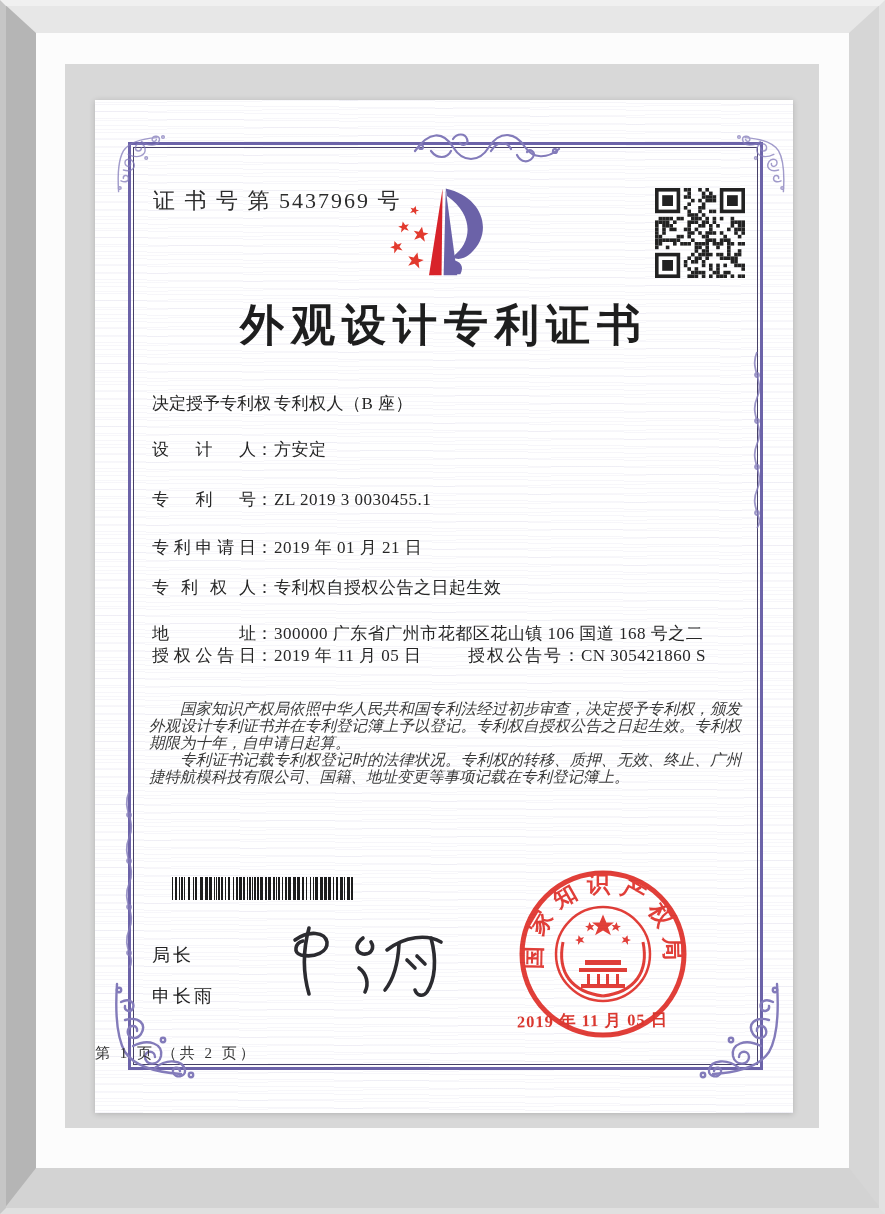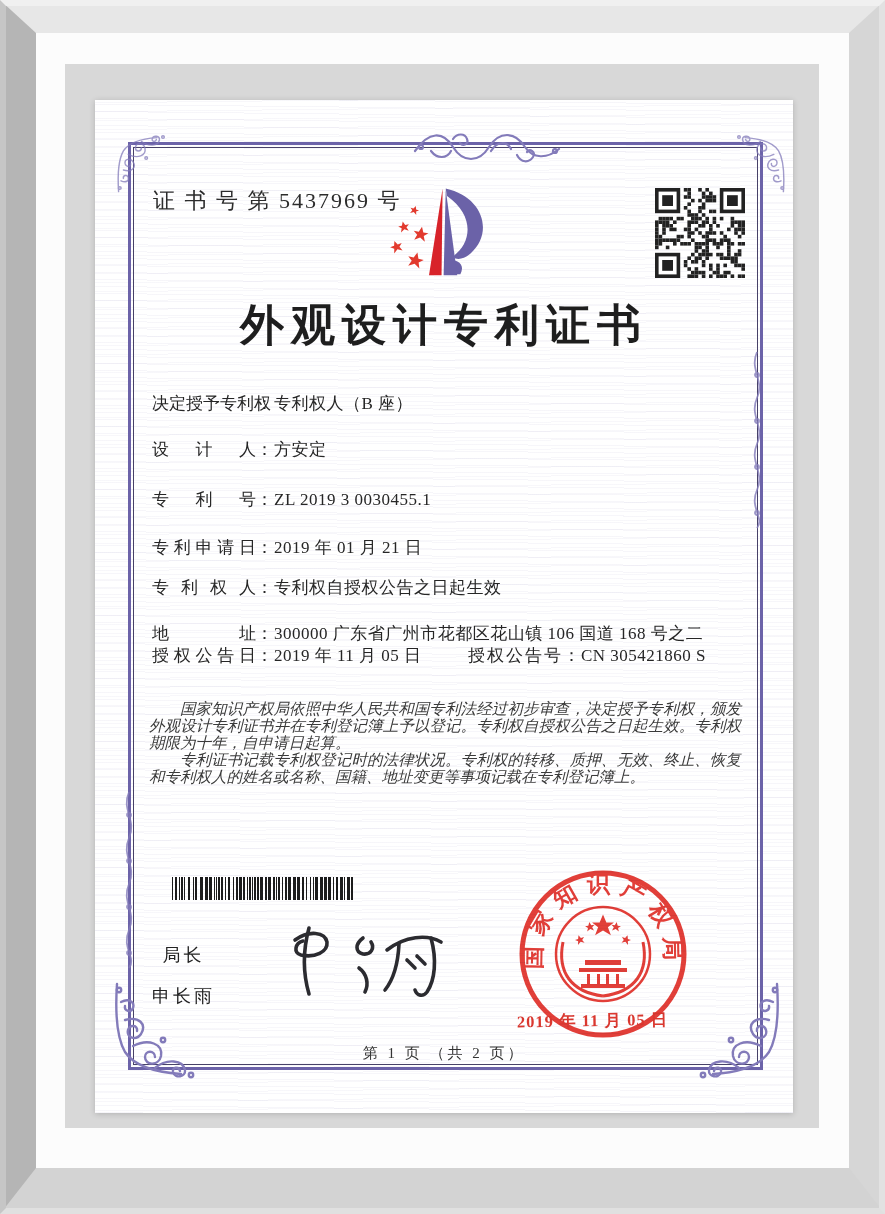--- a/index.html
+++ b/index.html
@@ -51,27 +51,27 @@
   .grant-no { position:absolute; left:293px; top:0; white-space:nowrap;margin-left:23px; }
   .grant-no .flabel2 { letter-spacing:2px; }
 
   .body-text { left:54px; top:600px; width:592px; font-size:15.5px; line-height:17px;
     text-align:justify; color:#3a3a3a; font-style:italic; }
   .body-text p { text-indent:2em; }
 
   .barcode { left:77px; top:777px; width:181px; height:23px; }
 
   .director { left:57px; top:843px; font-size:18px; color:#222; font-family:"Liberation Sans", sans-serif; }
-  .director div { margin-bottom:17px; letter-spacing:3px;text-align:center; }
+  .director div { margin-bottom:17px; letter-spacing:3px; }
 
   .signature { left:180px; top:812px; }
 
   .seal { left:418px; top:766px; opacity:0.93; mix-blend-mode:multiply; }
 
-  .page-info { left:0; top:944px; width:100%; text-align:center; font-size:15px;
+  .page-info { left:0; top:944px; width:100%; text-align:left; font-size:15px;
     letter-spacing:3px; color:#333; }
 
   .footer-note { left:0; top:986px; width:100%; text-align:center; font-size:15.5px;
     letter-spacing:2px; color:#3a3a3a; font-style:italic; }
 
   .qr { left:560px; top:88px; }
   .logo { left:288px; top:78px; }
 
   .orn { color:#837bba; }
   .orn-top { left:318px; top:13px; }
@@ -392,21 +392,21 @@
       <div class="frow" style="top:184px"><span class="flabel">专利权人</span><span class="fcolon">：</span><span class="fval">专利权自授权公告之日起生效</span></div>
       <div class="frow" style="top:230px"><span class="flabel">地址</span><span class="fcolon">：</span><span class="fval">300000 广东省广州市花都区花山镇 106 国道 168 号之二</span></div>
       <div class="frow" style="top:252px">
         <span class="flabel">授权公告日</span><span class="fcolon">：</span><span class="fval">2019 年 11 月 05 日</span>
         <span class="grant-no"><span class="flabel2">授权公告号</span><span class="fcolon">：</span><span class="fval">CN 305421860 S</span></span>
       </div>
     </div>
 
     <div class="abs body-text">
       <p>国家知识产权局依照中华人民共和国专利法经过初步审查，决定授予专利权，颁发外观设计专利证书并在专利登记簿上予以登记。专利权自授权公告之日起生效。专利权期限为十年，自申请日起算。</p>
-      <p>专利证书记载专利权登记时的法律状况。专利权的转移、质押、无效、终止、恢复和专利权人的姓名或名称、国籍、地址变更等事项记载在专利登记簿上。</p>
+      <p>专利证书记载专利权登记时的法律状况。专利权的转移、质押、无效、终止、广州捷特航模科技有限公司、国籍、地址变更等事项记载在专利登记簿上。</p>
     </div>
 
     <svg class="abs barcode" id="barcode-svg" width="181" height="23">
         <rect x="0" y="0" width="1" height="23" fill="#1c1c1c"></rect>
         <rect x="3" y="0" width="2" height="23" fill="#1c1c1c"></rect>
         <rect x="7" y="0" width="1" height="23" fill="#1c1c1c"></rect>
         <rect x="9" y="0" width="2" height="23" fill="#1c1c1c"></rect>
         <rect x="12" y="0" width="1" height="23" fill="#1c1c1c"></rect>
         <rect x="16" y="0" width="2" height="23" fill="#1c1c1c"></rect>
         <rect x="21" y="0" width="1" height="23" fill="#1c1c1c"></rect>

